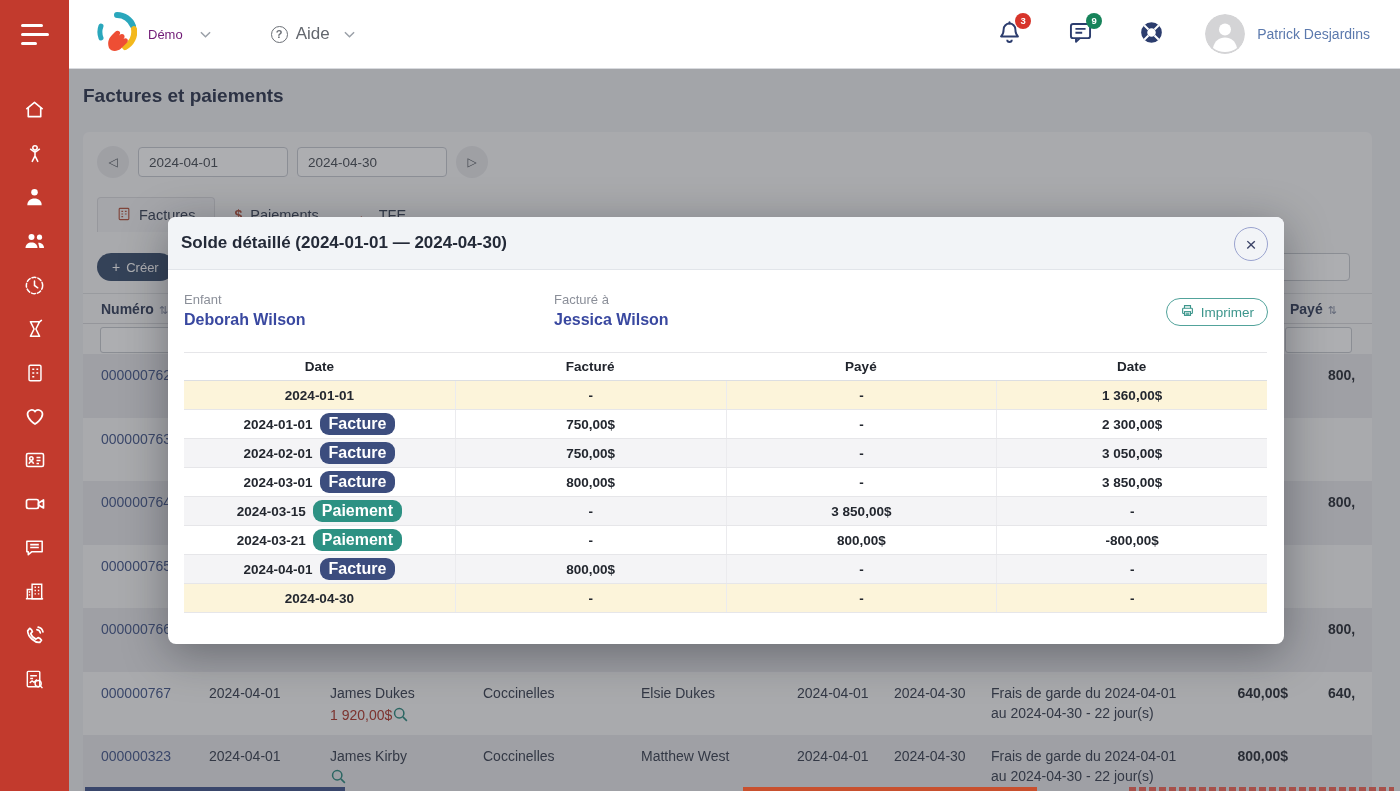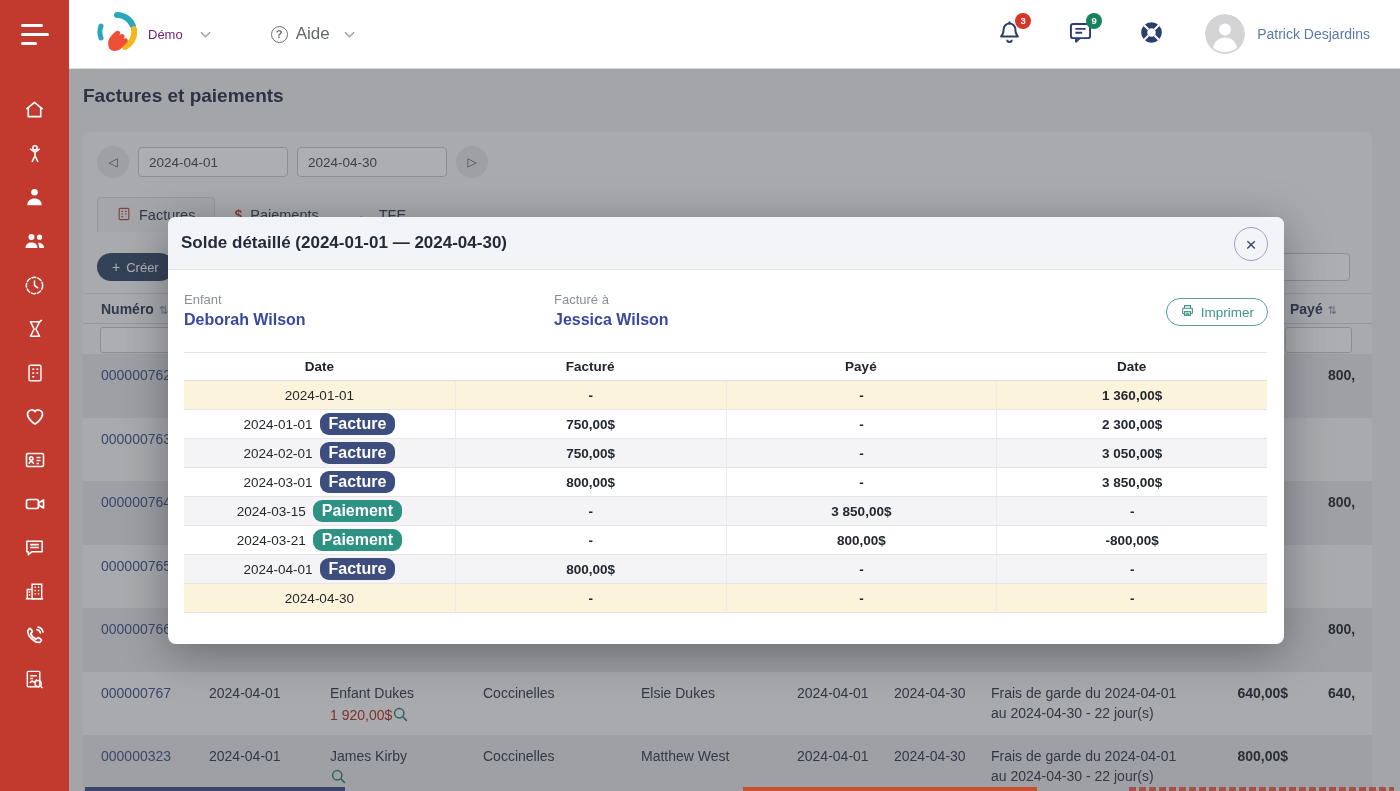--- a/index.html
+++ b/index.html
@@ -83,21 +83,21 @@
   .info-name { font-size:16px; font-weight:bold; color:#3948a0; margin-top:4px; cursor:pointer; }
   .btn-print { position:absolute; right:16px; top:81px; height:28px; padding:0 13px; border:1px solid #52a39b; border-radius:15px; color:#3d968c; font-size:13.5px; background:#fff; display:flex; align-items:center; gap:6px; cursor:pointer; }
 
   .mtable { position:absolute; left:16px; right:17px; top:135px; }
   .mt-head, .mt-row { display:grid; grid-template-columns:repeat(4,1fr); height:29px; align-items:center; text-align:center; font-size:13.5px; }
   .mt-head { font-weight:bold; color:#20242c; border-top:1px solid #e6e6e9; border-bottom:1px solid #dcdee2; }
   .mt-row { font-weight:bold; color:#23272f; border-bottom:1px solid #e6e6e9; }
   .mt-row > div { height:100%; display:flex; align-items:center; justify-content:center; }
   .mt-row > div + div { border-left:1px solid #ebebee; }
   .tone-cream { background:#fcf4da; } .tone-gray { background:#f4f4f6; } .tone-white { background:#fff; }
-  .mt-date { font-weight:normal; }
+  .mt-date { font-weight:bold; }
   .badge { display:inline-block; margin-left:7px; padding:2.5px 9px 3.5px; border-radius:9px; font-size:16px; font-weight:bold; color:#fff; line-height:1; }
   .badge-facture { background:#3c4d7e; } .badge-paiement { background:#2d9183; }
 </style>
 </head>
 <body>
 
 <aside class="sidebar">
   <div class="hamburger">
       <i></i>
       <i></i>
@@ -418,21 +418,21 @@
             <div></div>
             <div>au 2024-04-30 - 18 jour(s)</div>
           </div>
           <div class="cell-total"></div>
           <div class="cell-paye">800,</div>
         </div>
         <div class="bg-grid bg-row">
           <div><span class="num-link">000000767</span></div>
           <div>2024-04-01</div>
           <div>
-            <div>Enfant Dukes</div>
+            <div>James Dukes</div>
             <div class="enfant-line2">
               <span class="amount-red">1 920,00$</span>
               <span class="mag-btn">
                 <svg viewBox="0 0 20 20" width="17" height="17" fill="none" stroke="#2e8b80" stroke-width="1.8">
                   <circle cx="8.5" cy="8.5" r="5.5"></circle>
                   <path d="M12.8 12.8 17.5 17.5"></path>
                 </svg>
               </span>
             </div>
           </div>

